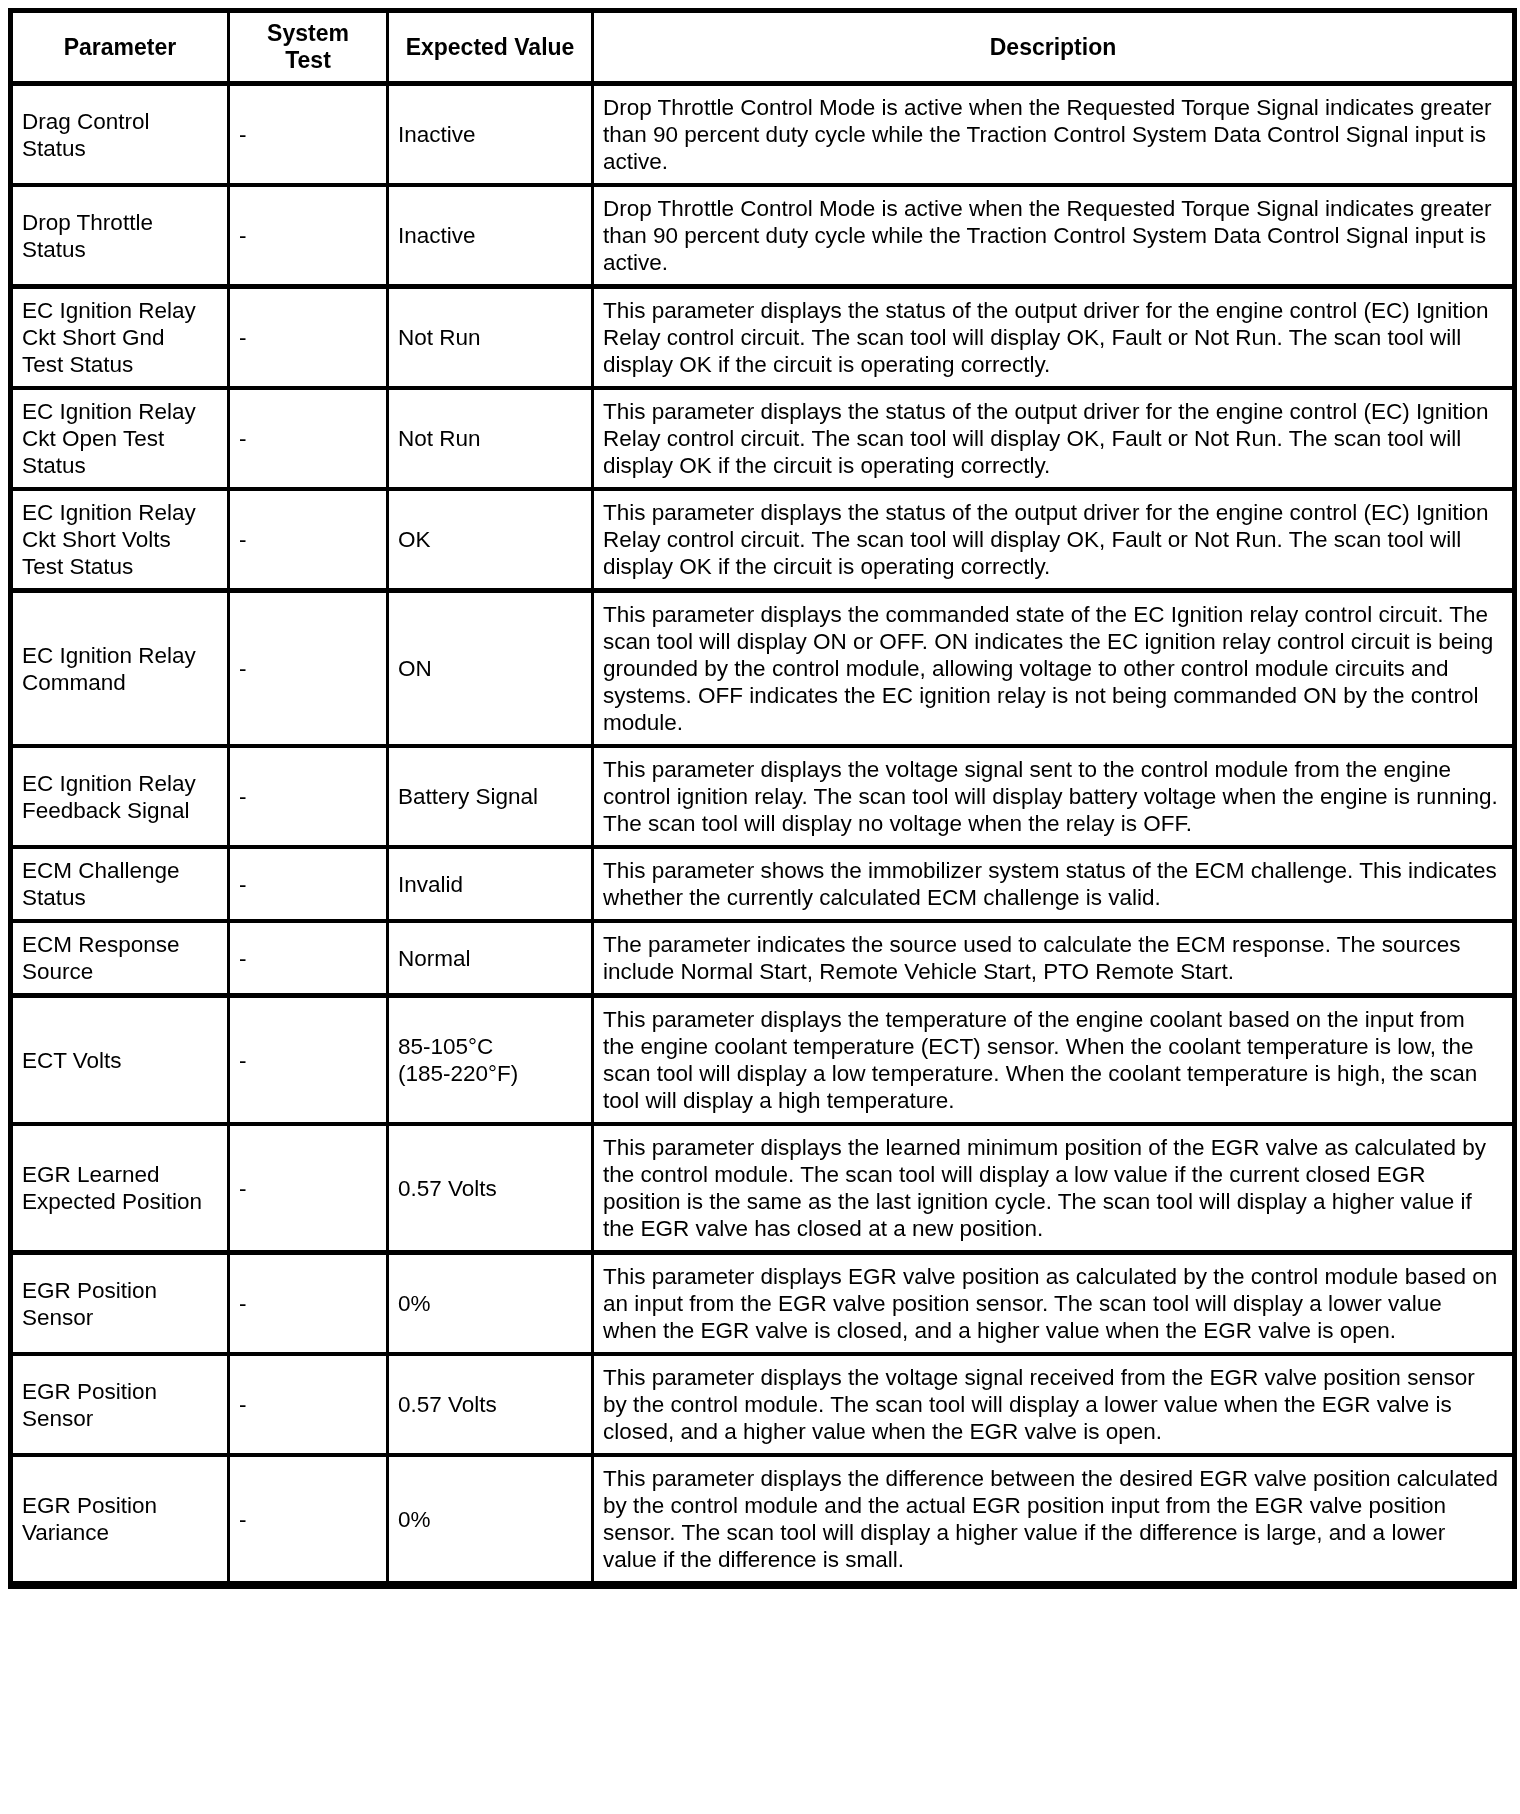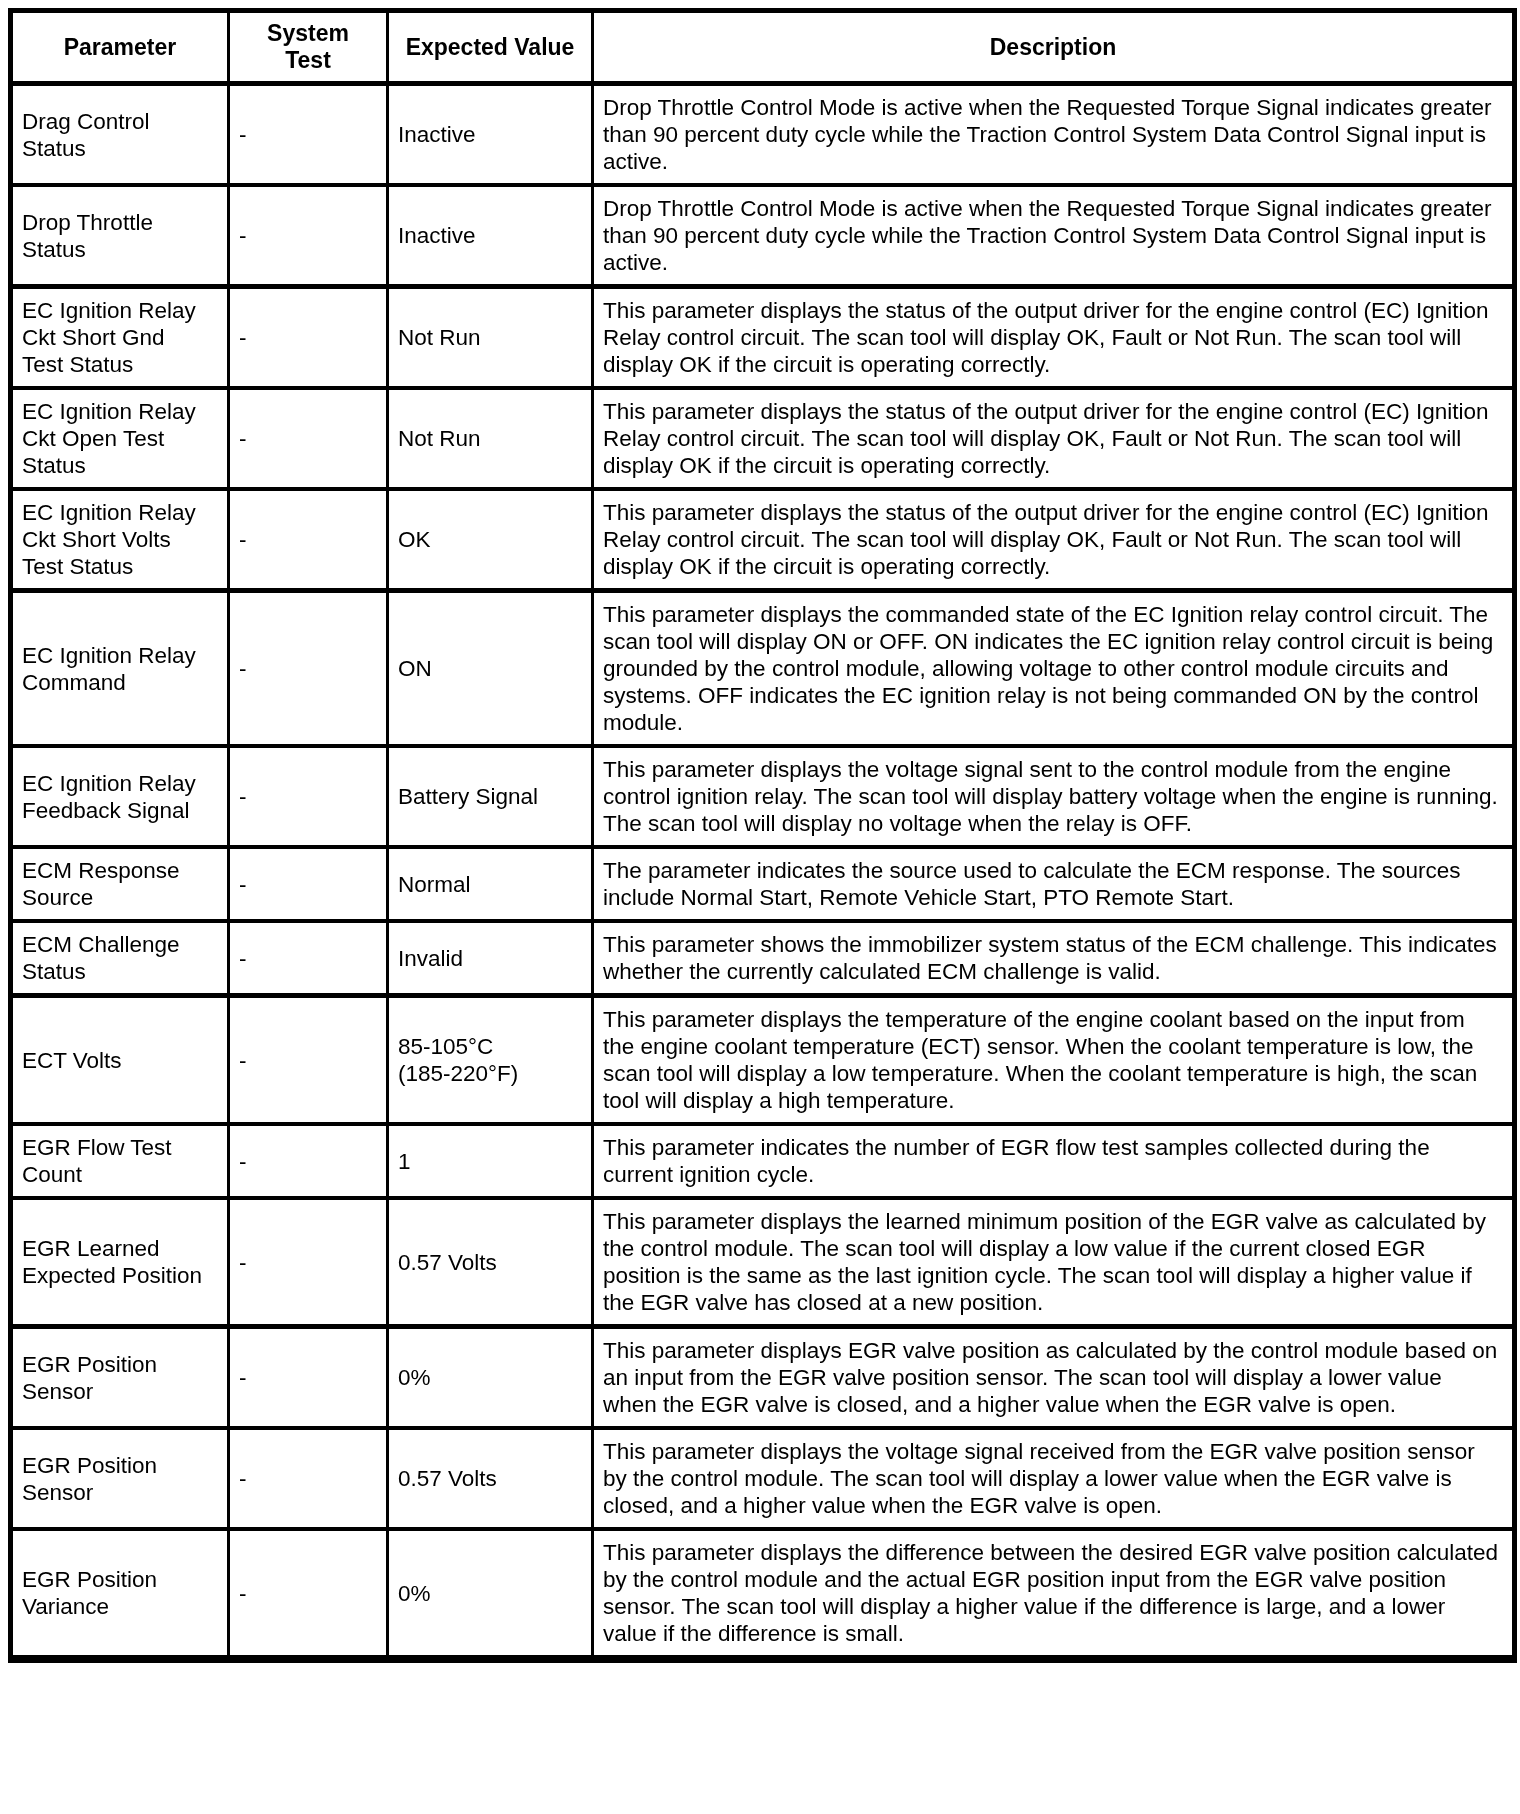--- a/index.html
+++ b/index.html
@@ -125,46 +125,39 @@
     <td class="desc">This parameter displays the commanded state of the EC Ignition relay control circuit. The scan tool will display ON or OFF. ON indicates the EC ignition relay control circuit is being grounded by the control module, allowing voltage to other control module circuits and systems. OFF indicates the EC ignition relay is not being commanded ON by the control module.</td>
   </tr>
       <tr>
     <td class="param">EC Ignition Relay
 Feedback Signal</td>
     <td class="state">-</td>
     <td class="expected">Battery Signal</td>
     <td class="desc">This parameter displays the voltage signal sent to the control module from the engine control ignition relay. The scan tool will display battery voltage when the engine is running. The scan tool will display no voltage when the relay is OFF.</td>
   </tr>
       <tr>
+    <td class="param">ECM Challenge
+Status</td>
+    <td class="state">-</td>
+    <td class="expected">Invalid</td>
+    <td class="desc">This parameter shows the immobilizer system status of the ECM challenge. This indicates whether the currently calculated ECM challenge is valid.</td>
+  </tr>
+      <tr>
     <td class="param">ECM Response
 Source</td>
     <td class="state">-</td>
     <td class="expected">Normal</td>
     <td class="desc">The parameter indicates the source used to calculate the ECM response. The sources include Normal Start, Remote Vehicle Start, PTO Remote Start.</td>
-  </tr>
-      <tr>
-    <td class="param">ECM Challenge
-Status</td>
-    <td class="state">-</td>
-    <td class="expected">Invalid</td>
-    <td class="desc">This parameter shows the immobilizer system status of the ECM challenge. This indicates whether the currently calculated ECM challenge is valid.</td>
   </tr>
       <tr class="group">
     <td class="param">ECT Volts</td>
     <td class="state">-</td>
     <td class="expected">85-105°C
 (185-220°F)</td>
     <td class="desc">This parameter displays the temperature of the engine coolant based on the input from the engine coolant temperature (ECT) sensor. When the coolant temperature is low, the scan tool will display a low temperature. When the coolant temperature is high, the scan tool will display a high temperature.</td>
-  </tr>
-      <tr>
-    <td class="param">EGR Flow Test
-Count</td>
-    <td class="state">-</td>
-    <td class="expected">1</td>
-    <td class="desc">This parameter indicates the number of EGR flow test samples collected during the current ignition cycle.</td>
   </tr>
       <tr>
     <td class="param">EGR Learned
 Expected Position</td>
     <td class="state">-</td>
     <td class="expected">0.57 Volts</td>
     <td class="desc">This parameter displays the learned minimum position of the EGR valve as calculated by the control module. The scan tool will display a low value if the current closed EGR position is the same as the last ignition cycle. The scan tool will display a higher value if the EGR valve has closed at a new position.</td>
   </tr>
       <tr class="group">
     <td class="param">EGR Position

